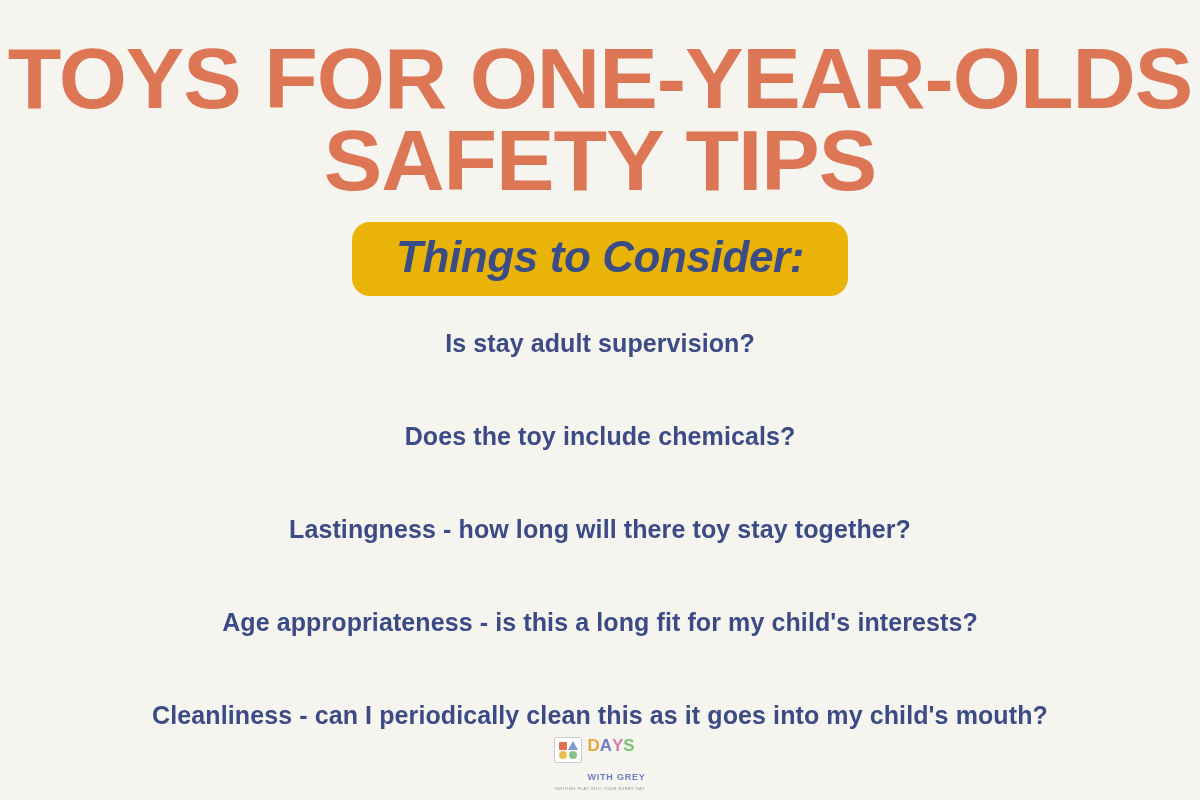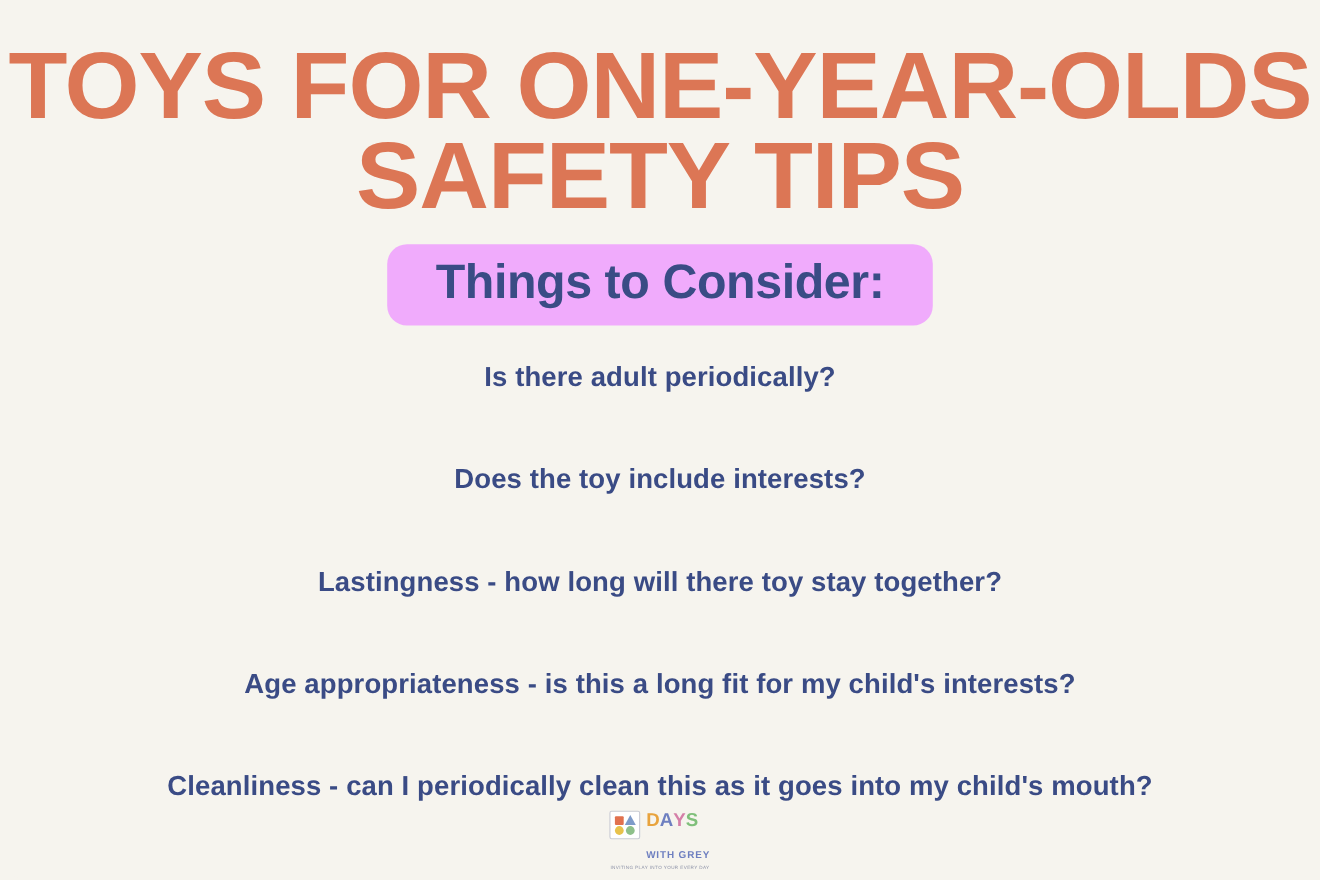--- a/index.html
+++ b/index.html
@@ -50,24 +50,25 @@
   
   .badge-wrap {
     position: absolute;
     top: 222px;
     left: 0;
     width: 1200px;
     display: flex;
     justify-content: center;
   }
   .badge {
-    background: #f0abfc;
+    background: #eab308;
     border-radius: 18px;
     padding: 11px 44px 15px 44px;
     display: inline-block;
+    font-style: italic;
   }
   .badge-text {
     color: #3A4C85;
     font-family: "Liberation Sans", sans-serif;
     font-weight: 700;
     font-size: 44px;
     line-height: 1.08;
     letter-spacing: -0.4px;
     white-space: nowrap;
   }
@@ -196,22 +197,22 @@
     <span class="title-line title-line-2">SAFETY TIPS</span>
   </div>
 
   <div class="badge-wrap">
     <div class="badge">
       <div class="badge-text">Things to Consider:</div>
     </div>
   </div>
 
   <div class="questions">
-    <p class="question">Is there adult periodically?</p>
-    <p class="question">Does the toy include interests?</p>
+    <p class="question">Is stay adult supervision?</p>
+    <p class="question">Does the toy include chemicals?</p>
     <p class="question">Lastingness - how long will there toy stay together?</p>
     <p class="question">Age appropriateness - is this a long fit for my child's interests?</p>
     <p class="question">Cleanliness - can I periodically clean this as it goes into my child's mouth?</p>
   </div>
 
   <div class="logo">
     <div class="logo-main">
       <div class="logo-mark">
         <div class="shape-cell">
             <span class="sh-square"></span>

